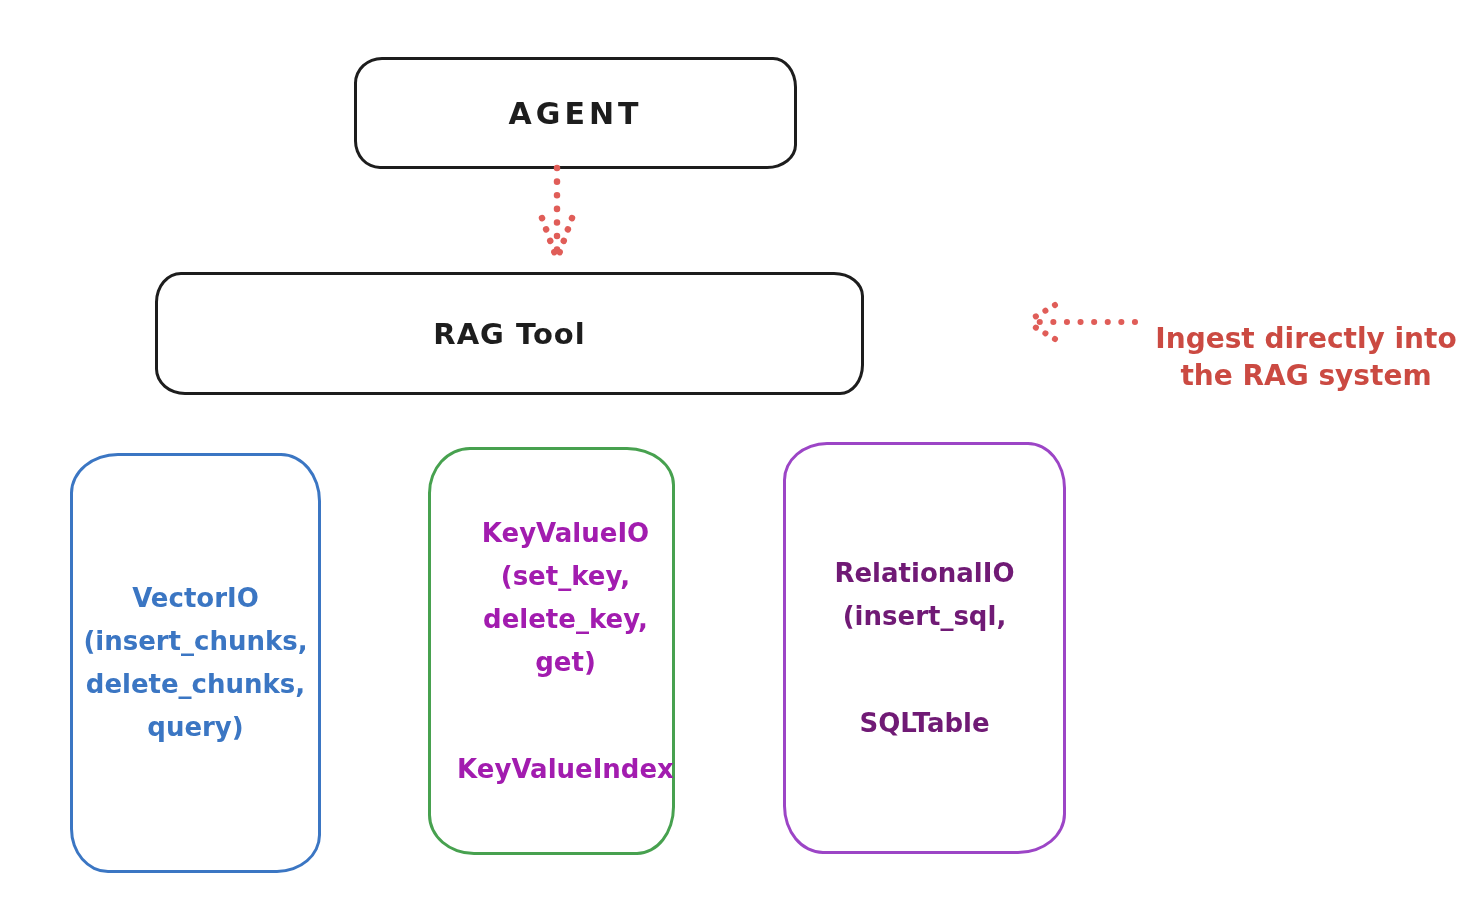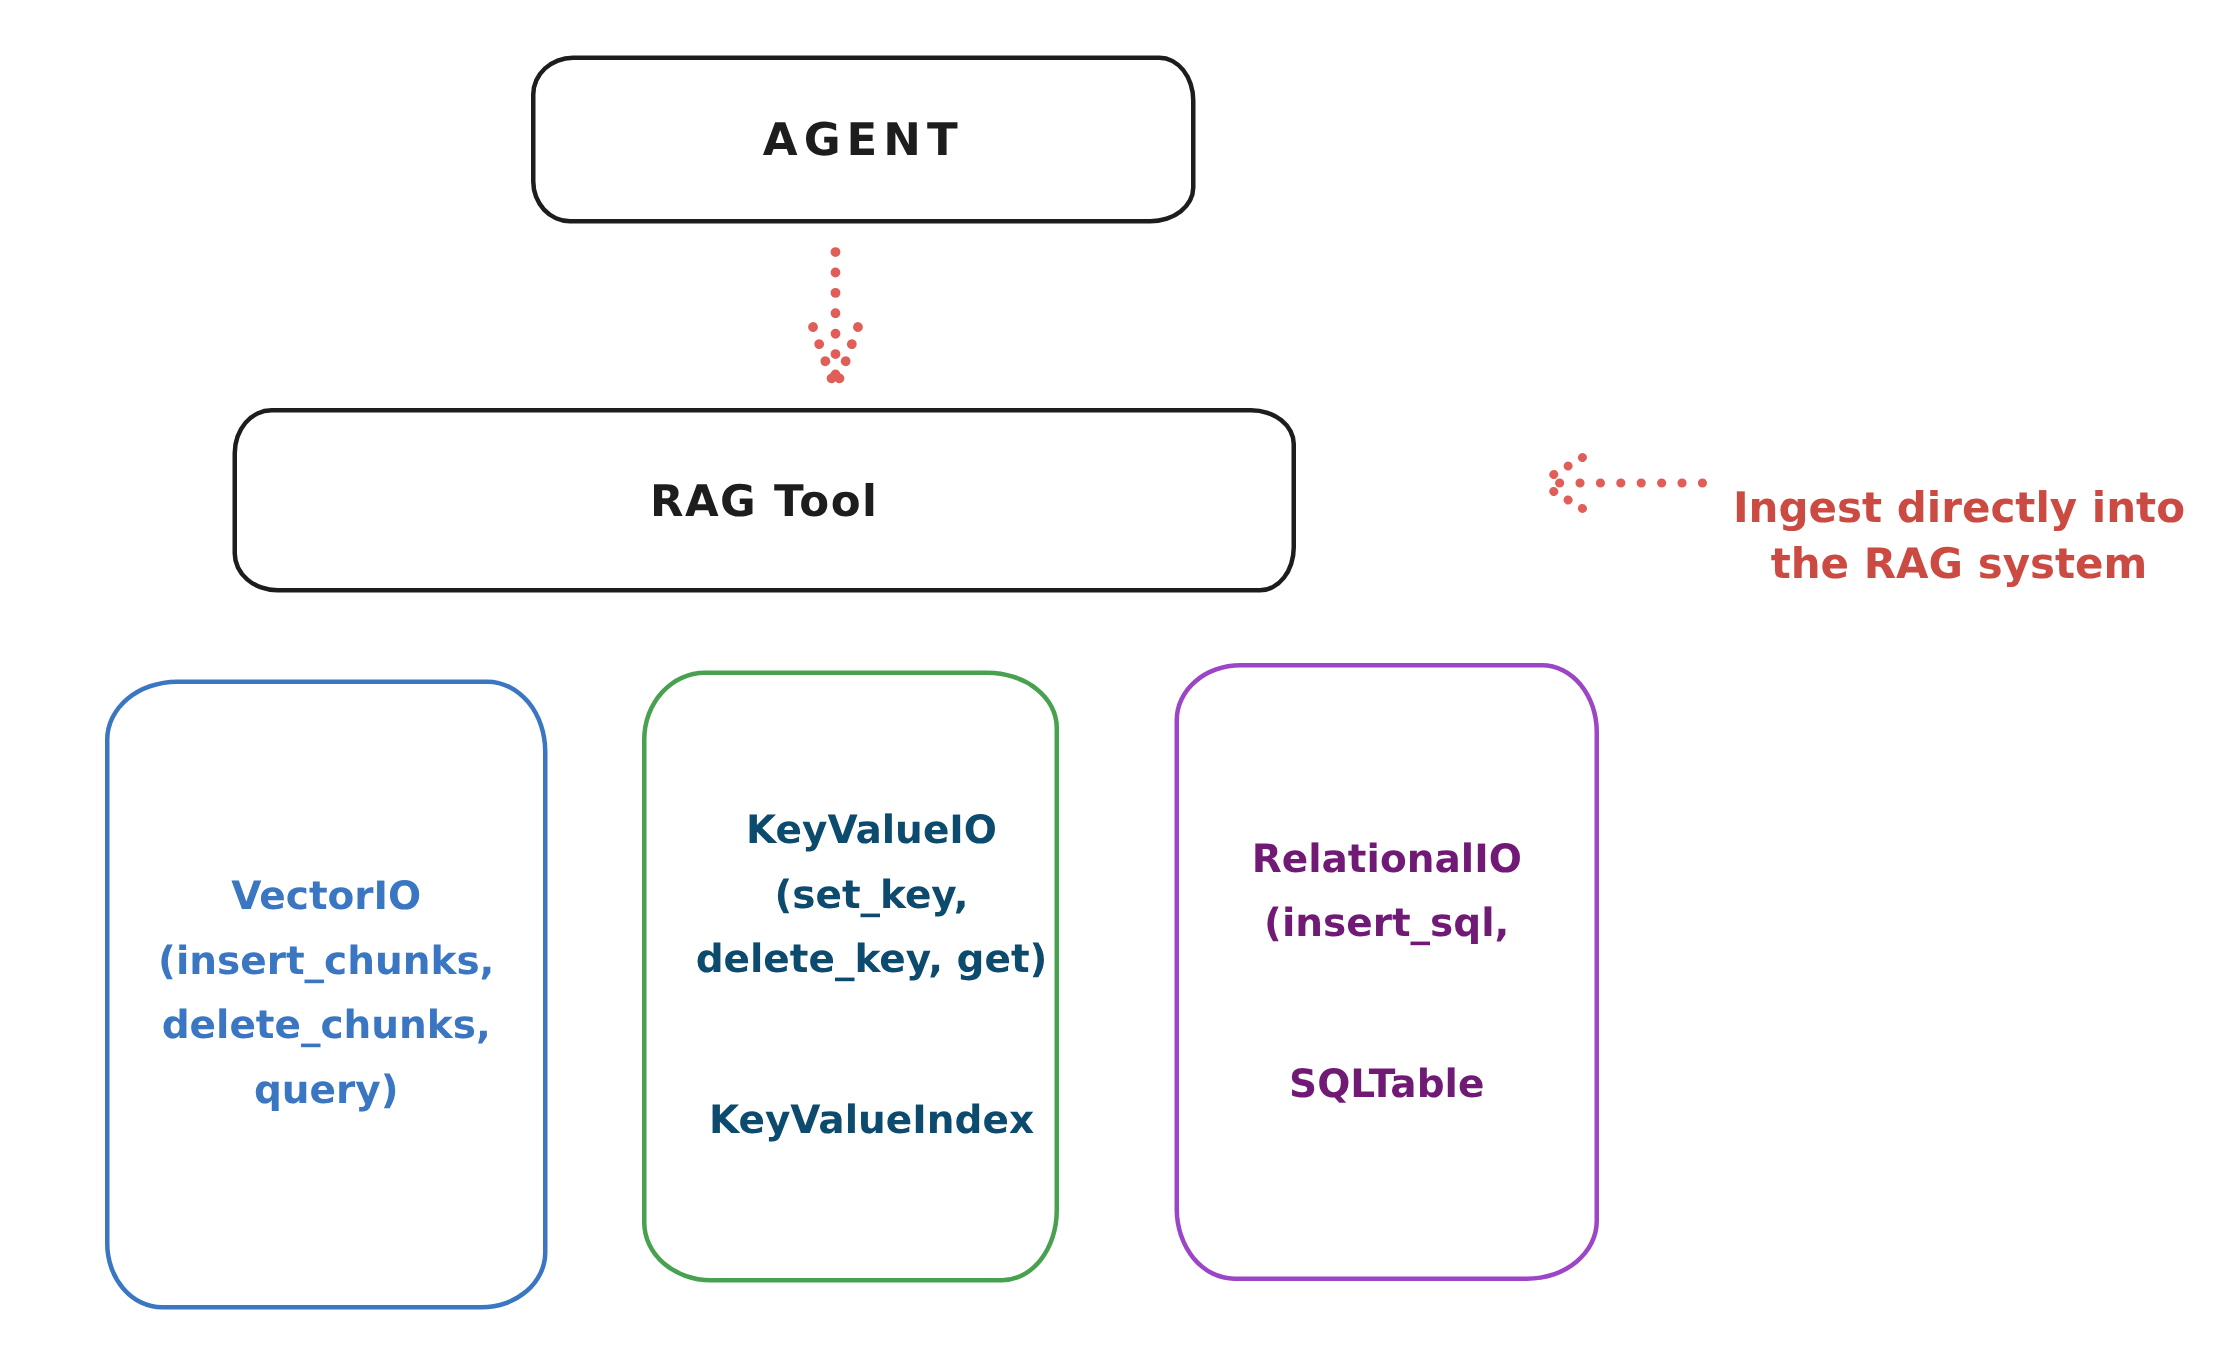--- a/index.html
+++ b/index.html
@@ -22,21 +22,21 @@
     justify-content: center;
     background: #ffffff;
     box-sizing: border-box;
   }
   .node-black {
     border: 3.5px solid #1d1d1d;
     color: #1d1d1d;
     font-weight: 700;
   }
   .agent-node {
-    left: 354px; top: 37px;
+    left: 354px; top: 57px;
     width: 443px; height: 112px;
     border-radius: 28px 24px 30px 26px / 26px 30px 24px 28px;
     font-size: 30px;
     letter-spacing: 4px;
   }
   .rag-node {
     left: 155px; top: 272px;
     width: 709px; height: 123px;
     border-radius: 26px 30px 24px 30px / 30px 24px 30px 26px;
     font-size: 29px;
@@ -47,27 +47,27 @@
     border-width: 3.5px;
     flex-direction: column;
     text-align: center;
     font-weight: 700;
     font-size: 26px;
     line-height: 43px;
   }
   .io-node .io-lines { text-align: center; }
   .io-node .index-label { margin-top: 64px; }
   .io-blue {
-    left: 70px; top: 453px; width: 295px; height: 420px;
+    left: 70px; top: 453px; width: 251px; height: 420px;
     border-color: #3b76c3; color: #3b76c3;
     border-radius: 48px 40px 44px 38px / 40px 48px 38px 44px;
   }
   .io-green {
-    left: 428px; top: 447px; width: 278px; height: 408px;
-    border-color: #47a14f; color: #0c4a6e;
+    left: 428px; top: 447px; width: 247px; height: 408px;
+    border-color: #47a14f; color: #a21caf;
     border-radius: 42px 48px 38px 46px / 46px 38px 48px 40px;
     padding-left: 28px;
   }
   .io-purple {
     left: 783px; top: 442px; width: 283px; height: 412px;
     border-color: #9c45c6; color: #701a75;
     border-radius: 44px 38px 48px 40px / 38px 46px 40px 48px;
   }
   .arrow-svg {
     position: absolute;

